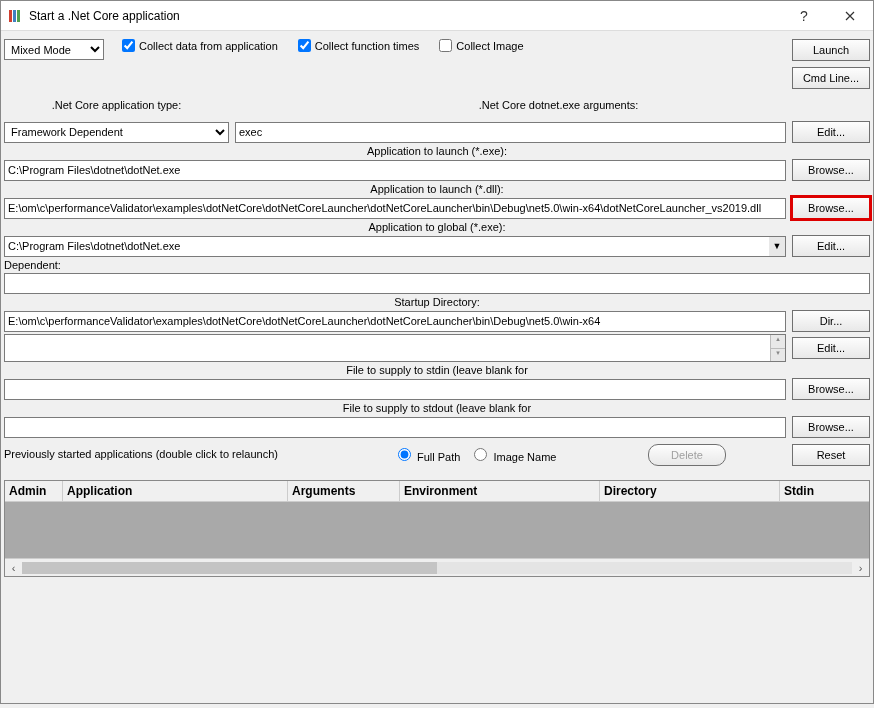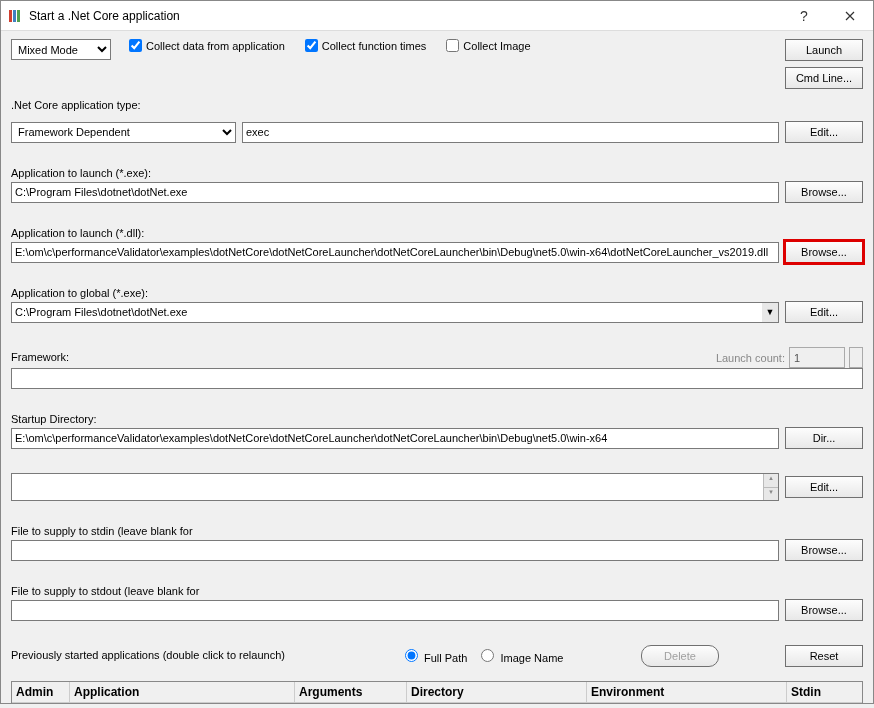--- a/index.html
+++ b/index.html
@@ -45,21 +45,21 @@
     height: 30px;
     display: flex;
     align-items: center;
     justify-content: center;
     font-size: 14px;
     color: #333;
   }
   .content {
     flex: 1;
     background: #f0f0f0;
-    padding: 8px 10px;
+    padding: 8px 3px;
     overflow: hidden;
   }
   .row {
     display: flex;
     align-items: center;
     margin-bottom: 4px;
   }
   .row.top-row {
     align-items: flex-start;
     margin-bottom: 10px;
@@ -93,26 +93,27 @@
   }
   .btn-col {
     display: flex;
     flex-direction: column;
     gap: 6px;
     margin-left: auto;
   }
   .lbl {
     margin-bottom: 2px;
     color: #000;
+    text-align: center;
   }
   .field-row {
     display: flex;
     align-items: center;
     gap: 6px;
-    margin-bottom: 24px;
+    margin-bottom: 2px;
   }
   input.text-field {
     height: 21px;
     border: 1px solid #7a7a7a;
     background: #fff;
     font-family: inherit;
     font-size: 11px;
     padding: 0 3px;
     flex: 1;
   }
@@ -305,20 +306,23 @@
       <div class="btn-col">
         <button class="btn">Launch</button>
         <button class="btn">Cmd Line...</button>
       </div>
     </div>
 
     <div class="double-col">
       <div class="col1">
         <div class="lbl">.Net Core application type:</div>
       </div>
+      <div class="col2">
+        <div class="lbl">.Net Core dotnet.exe arguments:</div>
+      </div>
     </div>
     <div class="field-row">
       <select class="combo app-type-combo">
         <option>Framework Dependent</option>
       </select>
       <input class="text-field" value="exec" style="">
       <button class="btn">Edit...</button>
     </div>
 
     <div class="section">
@@ -343,26 +347,21 @@
         <div class="combo-like" style="flex:1;">
           <input class="text-field" style="border-right: none;" value="C:\Program Files\dotnet\dotNet.exe">
           <div class="drop-btn">▼</div>
         </div>
         <button class="btn">Edit...</button>
       </div>
     </div>
 
     <div class="section">
       <div class="args-row">
-        <div class="lbl">Framework:</div>
-        <div class="right-side">
-          <span>Launch count:</span>
-          <input class="launch-count-input" disabled="" value="1" style="">
-          <div class="spinner-like"></div>
-        </div>
+        <div class="lbl">Dependent:</div>
       </div>
       <div class="field-row">
         <input class="text-field" value="" style="">
       </div>
     </div>
 
     <div class="section">
       <div class="lbl">Startup Directory:</div>
       <div class="field-row">
         <input class="text-field" value="E:\om\c\performanceValidator\examples\dotNetCore\dotNetCoreLauncher\dotNetCoreLauncher\bin\Debug\net5.0\win-x64" style="">
@@ -416,22 +415,22 @@
       <button class="btn" disabled="">Delete</button>
       <div style="width:6px"></div>
       <button class="btn">Reset</button>
     </div>
 
     <div class="table-wrap">
       <div class="table-head">
         <div class="th" style="width:58px">Admin</div>
         <div class="th" style="width:225px">Application</div>
         <div class="th" style="width:112px">Arguments</div>
+        <div class="th" style="width:200px">Environment</div>
         <div class="th" style="width:180px">Directory</div>
-        <div class="th" style="width:200px">Environment</div>
         <div class="th" style="flex:1">Stdin</div>
       </div>
       <div class="table-body"></div>
       <div class="hscroll">
         <div class="arrow">‹</div>
         <div class="track">
           <div class="thumb"></div>
         </div>
         <div class="arrow">›</div>
       </div>

